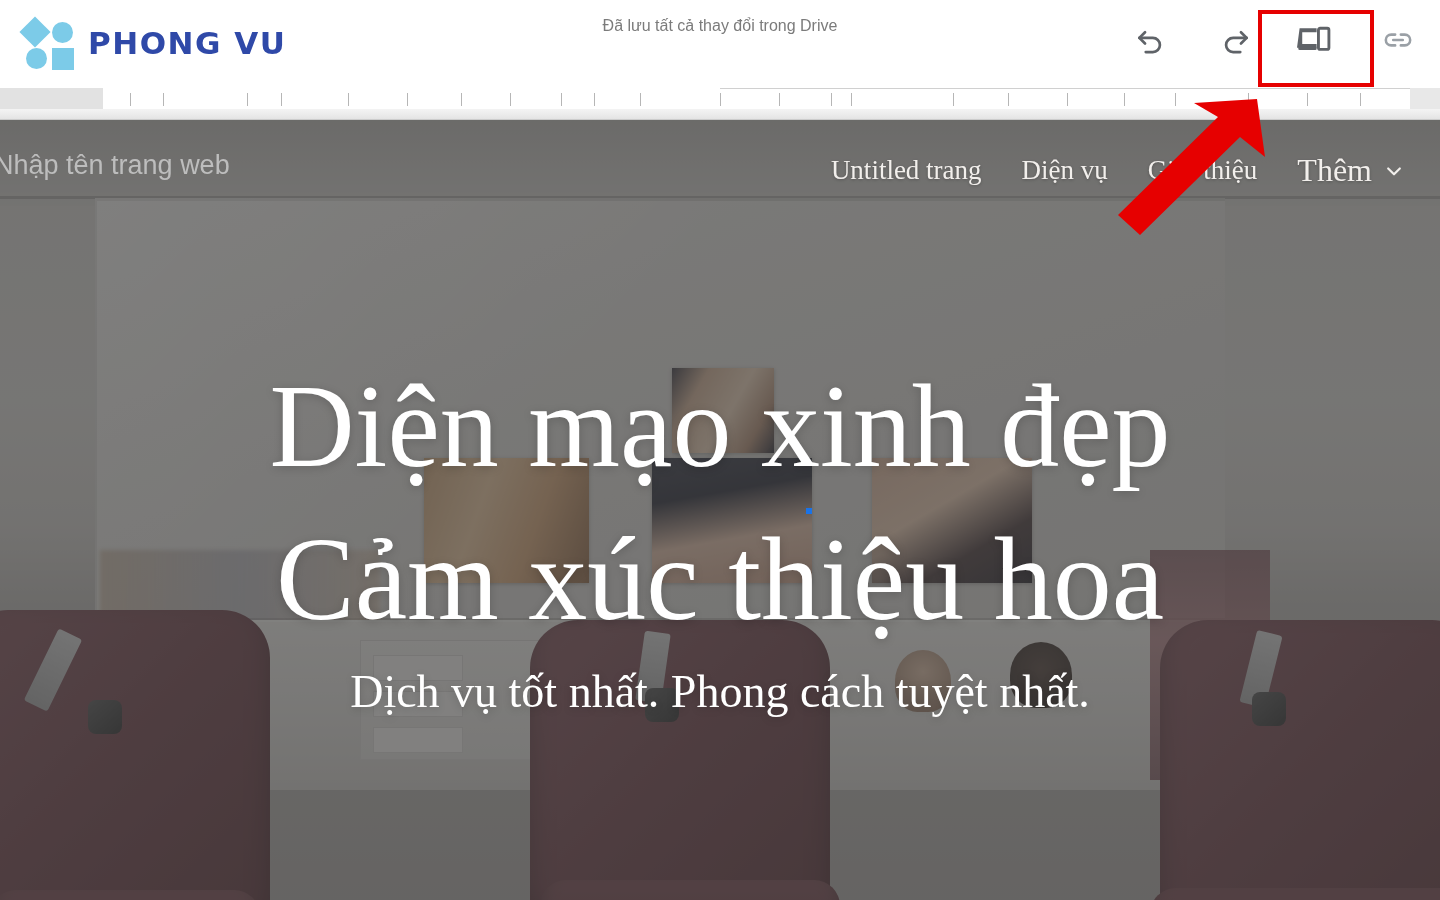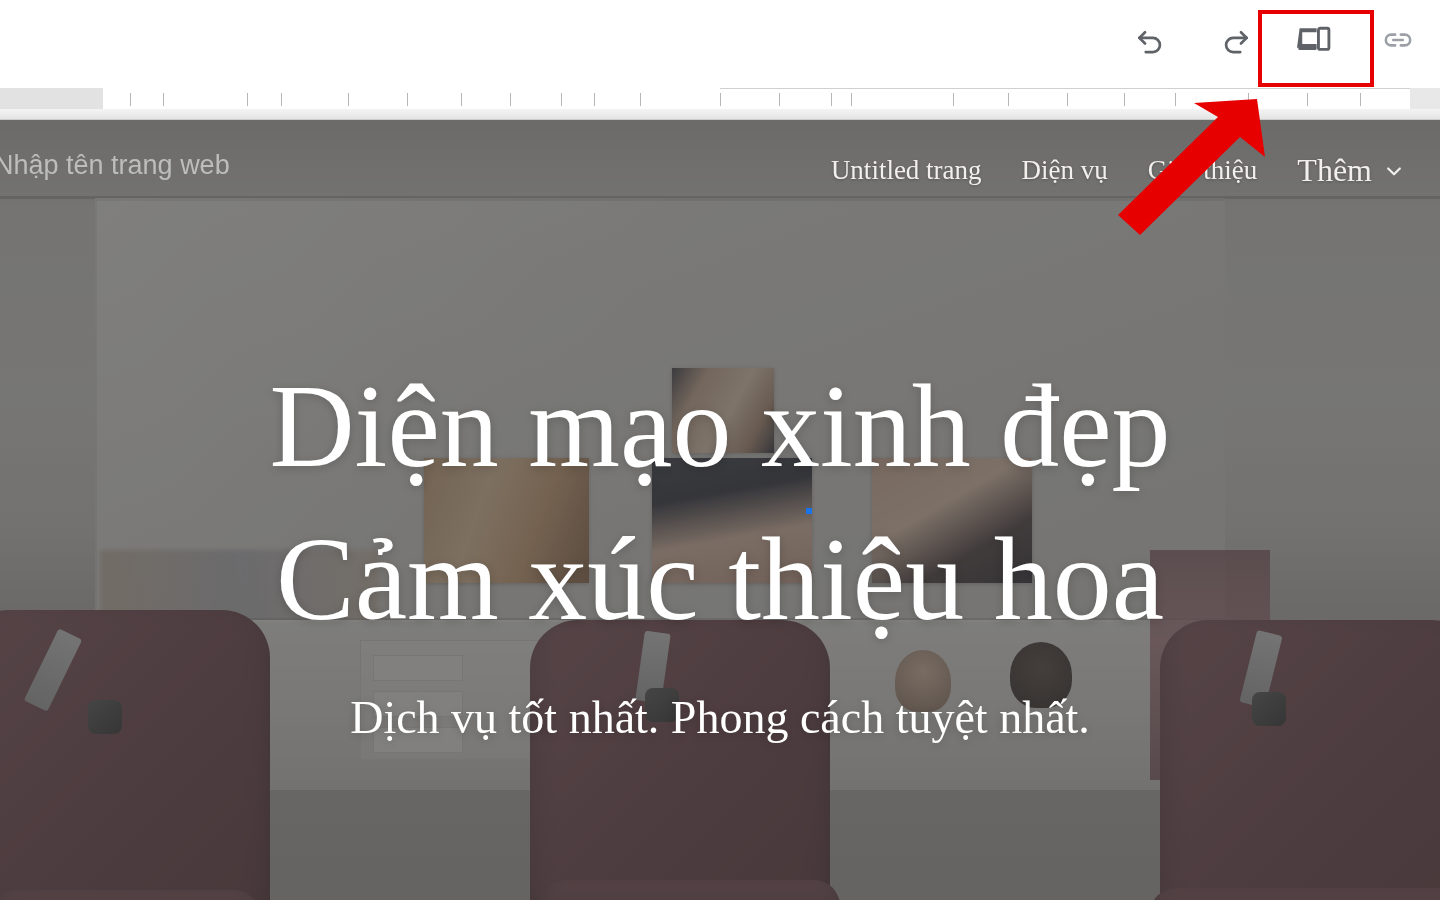--- a/index.html
+++ b/index.html
@@ -421,21 +421,21 @@
     font-size: 118px;
     line-height: 1.30;
     color: #ffffff;
     text-align: center;
     font-weight: normal;
     letter-spacing: 0px;
     white-space: nowrap;
     text-shadow: 0 2px 10px rgba(0,0,0,.18);
   }
   .hero-sub {
-    margin-top: 34px;
+    margin-top: 8px;
     font-family: "Liberation Serif", serif;
     font-size: 46px;
     color: #ffffff;
     text-align: center;
     white-space: nowrap;
     text-shadow: 0 2px 8px rgba(0,0,0,.18);
   }
 
   
   .blue-dot {
@@ -458,21 +458,33 @@
     pointer-events: none;
   }
 </style>
 </head>
 <body>
 
 <div id="app">
 
   <div class="toolbar">
 
-
+    <div class="brand">
+      <div class="brand-mark">
+        <i class="bm-diamond"></i>
+        <i class="bm-circle-tr"></i>
+        <i class="bm-circle-bl"></i>
+        <i class="bm-square-br"></i>
+      </div>
+      <div class="brand-text">PHONG VU</div>
+    </div>
+
+    <div class="save-status">
+      <span>Đã lưu tất cả thay đổi trong Drive</span>
+    </div>
 
     <div class="tool-icons">
 
       <button class="tool-btn gap-a" title="Undo">
         <span>
           <svg width="34" height="34" viewBox="0 0 24 24" fill="none" stroke="#5f6368" stroke-width="1.9" stroke-linecap="round" stroke-linejoin="round">
             <path d="M8.5 6.5 L4.5 10.5 L8.5 14.5"></path>
             <path d="M4.5 10.5 H14 a5 5 0 0 1 0 10 H9"></path>
           </svg>
         </span>

